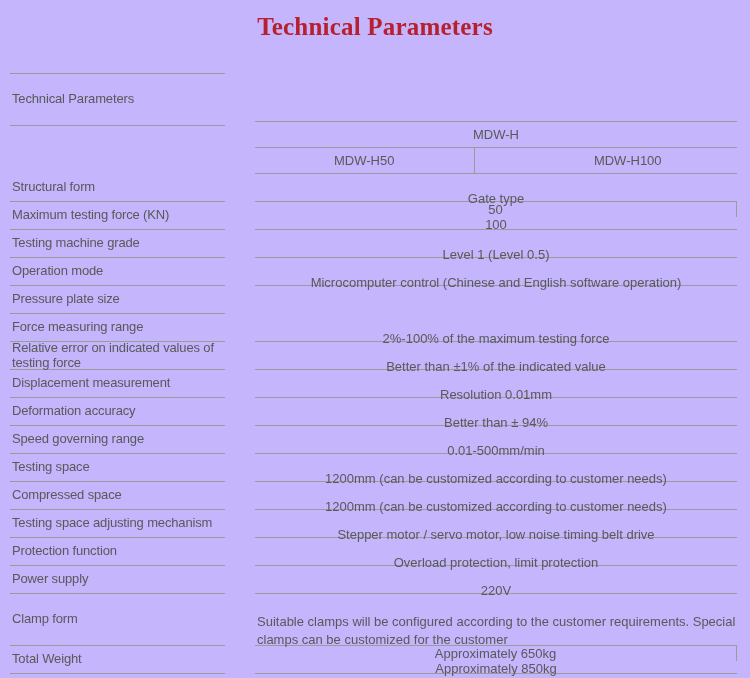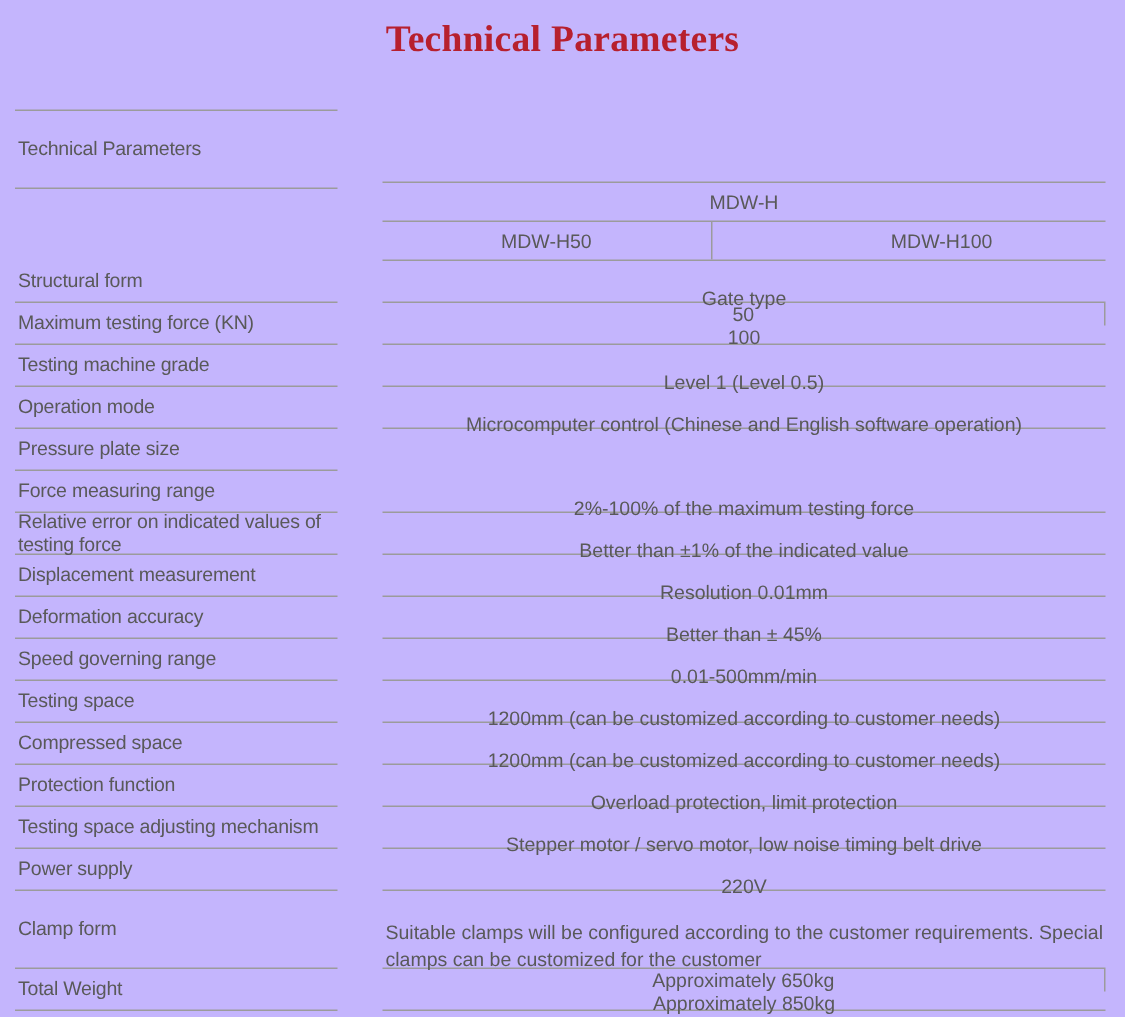--- a/index.html
+++ b/index.html
@@ -94,46 +94,46 @@
           <div class="rcell span-cell">Better than ±1% of the indicated value</div>
         </div>
         <div class="row body-row">
           <div class="lcell">Displacement measurement</div>
           <div class="gap"></div>
           <div class="rcell span-cell">Resolution 0.01mm</div>
         </div>
         <div class="row body-row">
           <div class="lcell">Deformation accuracy</div>
           <div class="gap"></div>
-          <div class="rcell span-cell">Better than ± 45%</div>
+          <div class="rcell span-cell">Better than ± 94%</div>
         </div>
         <div class="row body-row">
           <div class="lcell">Speed governing range</div>
           <div class="gap"></div>
           <div class="rcell span-cell">0.01-500mm/min</div>
         </div>
         <div class="row body-row">
           <div class="lcell">Testing space</div>
           <div class="gap"></div>
           <div class="rcell span-cell">1200mm (can be customized according to customer needs)</div>
         </div>
         <div class="row body-row">
           <div class="lcell">Compressed space</div>
           <div class="gap"></div>
           <div class="rcell span-cell">1200mm (can be customized according to customer needs)</div>
         </div>
         <div class="row body-row">
+          <div class="lcell">Testing space adjusting mechanism</div>
+          <div class="gap"></div>
+          <div class="rcell span-cell">Stepper motor / servo motor, low noise timing belt drive</div>
+        </div>
+        <div class="row body-row">
           <div class="lcell">Protection function</div>
           <div class="gap"></div>
           <div class="rcell span-cell">Overload protection, limit protection</div>
-        </div>
-        <div class="row body-row">
-          <div class="lcell">Testing space adjusting mechanism</div>
-          <div class="gap"></div>
-          <div class="rcell span-cell">Stepper motor / servo motor, low noise timing belt drive</div>
         </div>
         <div class="row body-row">
           <div class="lcell">Power supply</div>
           <div class="gap"></div>
           <div class="rcell span-cell">220V</div>
         </div>
         <div class="row body-row tall">
           <div class="lcell">Clamp form</div>
           <div class="gap"></div>
           <div class="rcell span-cell left-align">Suitable clamps will be configured according to the customer requirements. Special clamps can be customized for the customer</div>

